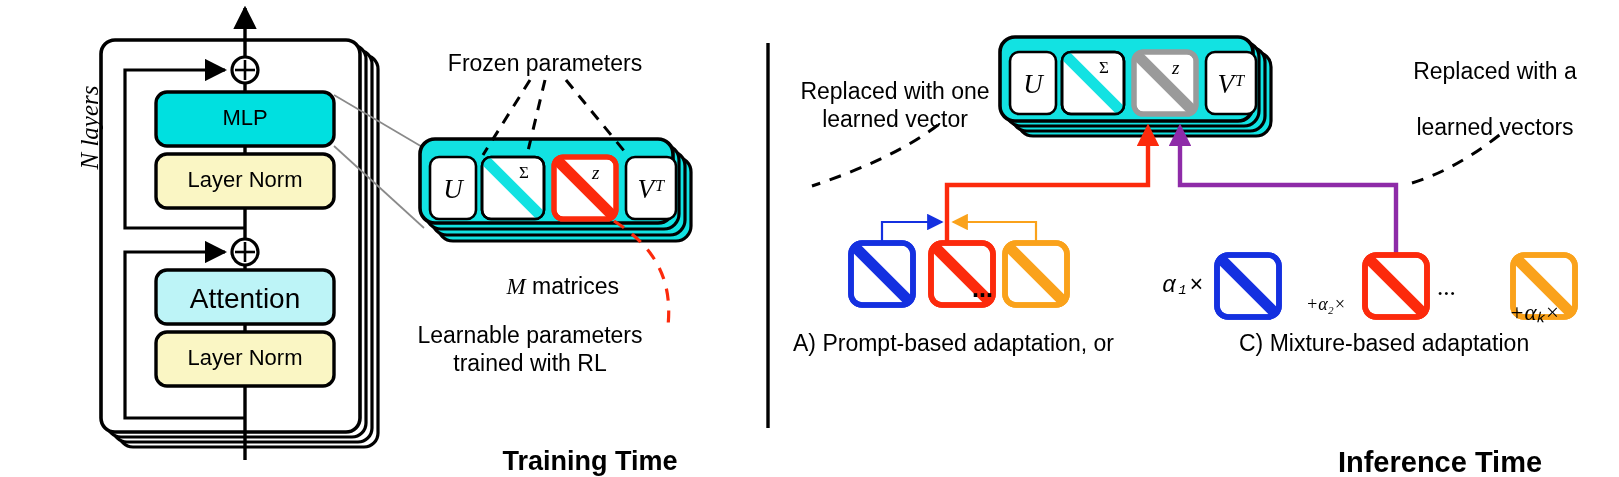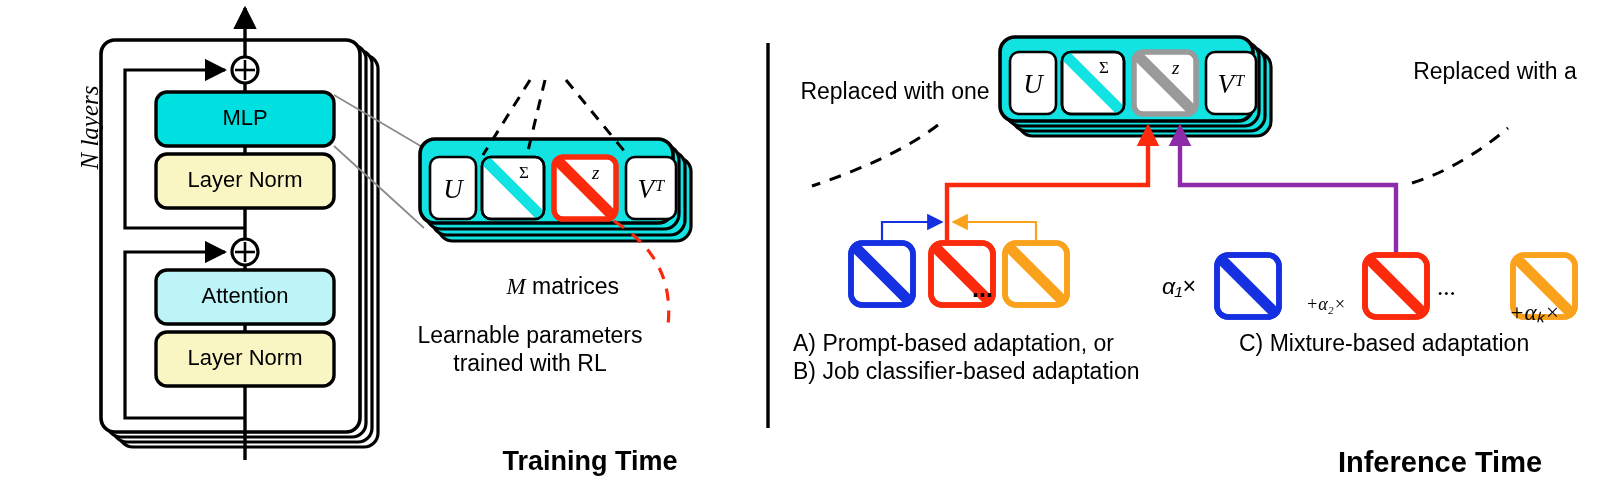--- a/index.html
+++ b/index.html
@@ -179,53 +179,55 @@
       <path d="M1412 183 C 1448 172, 1482 150, 1508 128"></path>
     </g>
   </svg>
 
   <div class="txt mathit" style="left:46px;top:200px;width:120px;font-size:25px;transform:rotate(-90deg);transform-origin:left top;text-align:center;">
     <span>N layers</span>
   </div>
 
   <div class="txt center" style="left:156px;top:105px;width:178px;font-size:22px;">MLP</div>
   <div class="txt center" style="left:156px;top:167px;width:178px;font-size:22px;">Layer Norm</div>
-  <div class="txt center" style="left:156px;top:283px;width:178px;font-size:22px;">Attention</div>
+  <div class="txt center" style="left:156px;top:283px;width:178px;font-size:28px;">Attention</div>
   <div class="txt center" style="left:156px;top:345px;width:178px;font-size:22px;">Layer Norm</div>
 
   <div class="txt center mathit" style="left:430px;top:174px;width:46px;font-size:27px;">U</div>
   <div class="txt" style="left:519px;top:163px;font-size:17px;font-family:'Liberation Serif',serif;">Σ</div>
   <div class="txt mathit" style="left:592px;top:162px;font-size:19px;">z</div>
   <div class="txt center mathit" style="left:626px;top:174px;width:50px;font-size:27px;">Vᵀ</div>
 
+  <div class="txt center" style="left:415px;top:50px;width:260px;font-size:23px;">Frozen parameters</div>
 
   <div class="txt center" style="left:430px;top:246px;width:240px;font-size:23px;">
     <span class="mathit">M</span><span> matrices</span>
   </div>
 
   <div class="txt center" style="left:400px;top:350px;width:260px;font-size:23px;">trained with RL</div>
   <div class="txt center" style="left:400px;top:322px;width:260px;font-size:23px;">Learnable parameters</div>
 
   <div class="txt center bold" style="left:440px;top:398px;width:300px;font-size:27px;">Training Time</div>
 
   <div class="txt center" style="left:1010px;top:69px;width:46px;font-size:27px;"><span class="mathit">U</span></div>
   <div class="txt" style="left:1099px;top:58px;font-size:17px;font-family:'Liberation Serif',serif;">Σ</div>
   <div class="txt mathit" style="left:1172px;top:57px;font-size:19px;">z</div>
   <div class="txt center mathit" style="left:1206px;top:69px;width:50px;font-size:27px;">Vᵀ</div>
 
   <div class="txt center" style="left:790px;top:78px;width:210px;font-size:23px;">Replaced with one</div>
+  <div class="txt center" style="left:790px;top:106px;width:210px;font-size:23px;">learned vector</div>
 
   <div class="txt center" style="left:1380px;top:58px;width:230px;font-size:23px;">Replaced with a</div>
+  <div class="txt center" style="left:1380px;top:114px;width:230px;font-size:23px;">learned vectors</div>
 
   <div class="txt" style="left:972px;top:274px;font-size:25px;font-weight:bold;">...</div>
 
   <div class="txt" style="left:793px;top:330px;font-size:23px;">A) Prompt-based adaptation, or</div>
-  <div class="txt" style="left:793px;top:358px;font-size:23px;">B) Job classifier-based adaptation</div>
-
-  <div class="txt mathit" style="left:1162px;top:273px;font-size:23px;font-family:Liberation Sans, sans-serif;">α₁×</div>
+
+  <div class="txt mathit" style="left:1162px;top:273px;font-size:23px;font-family:Liberation Mono, monospace;">α₁×</div>
   <div class="txt mathit" style="left:1288px;top:273px;font-size:18px;font-family:'Liberation Serif',serif;">
     <span>+</span><span>α₂×</span>
   </div>
   <div class="txt" style="left:1437px;top:272px;font-size:25px;font-family:'Liberation Serif',serif;">...</div>
   <div class="txt mathit" style="left:1437px;top:273px;font-size:23px;font-family:'Liberation Serif',serif;left:1436px;">
     <span style="visibility:hidden">..</span>
   </div>
   <div class="txt mathit" style="left:1486px;top:273px;font-size:23px;font-family:'Liberation Serif',serif;">
     <span>+</span><span>αₖ×</span>
   </div>

